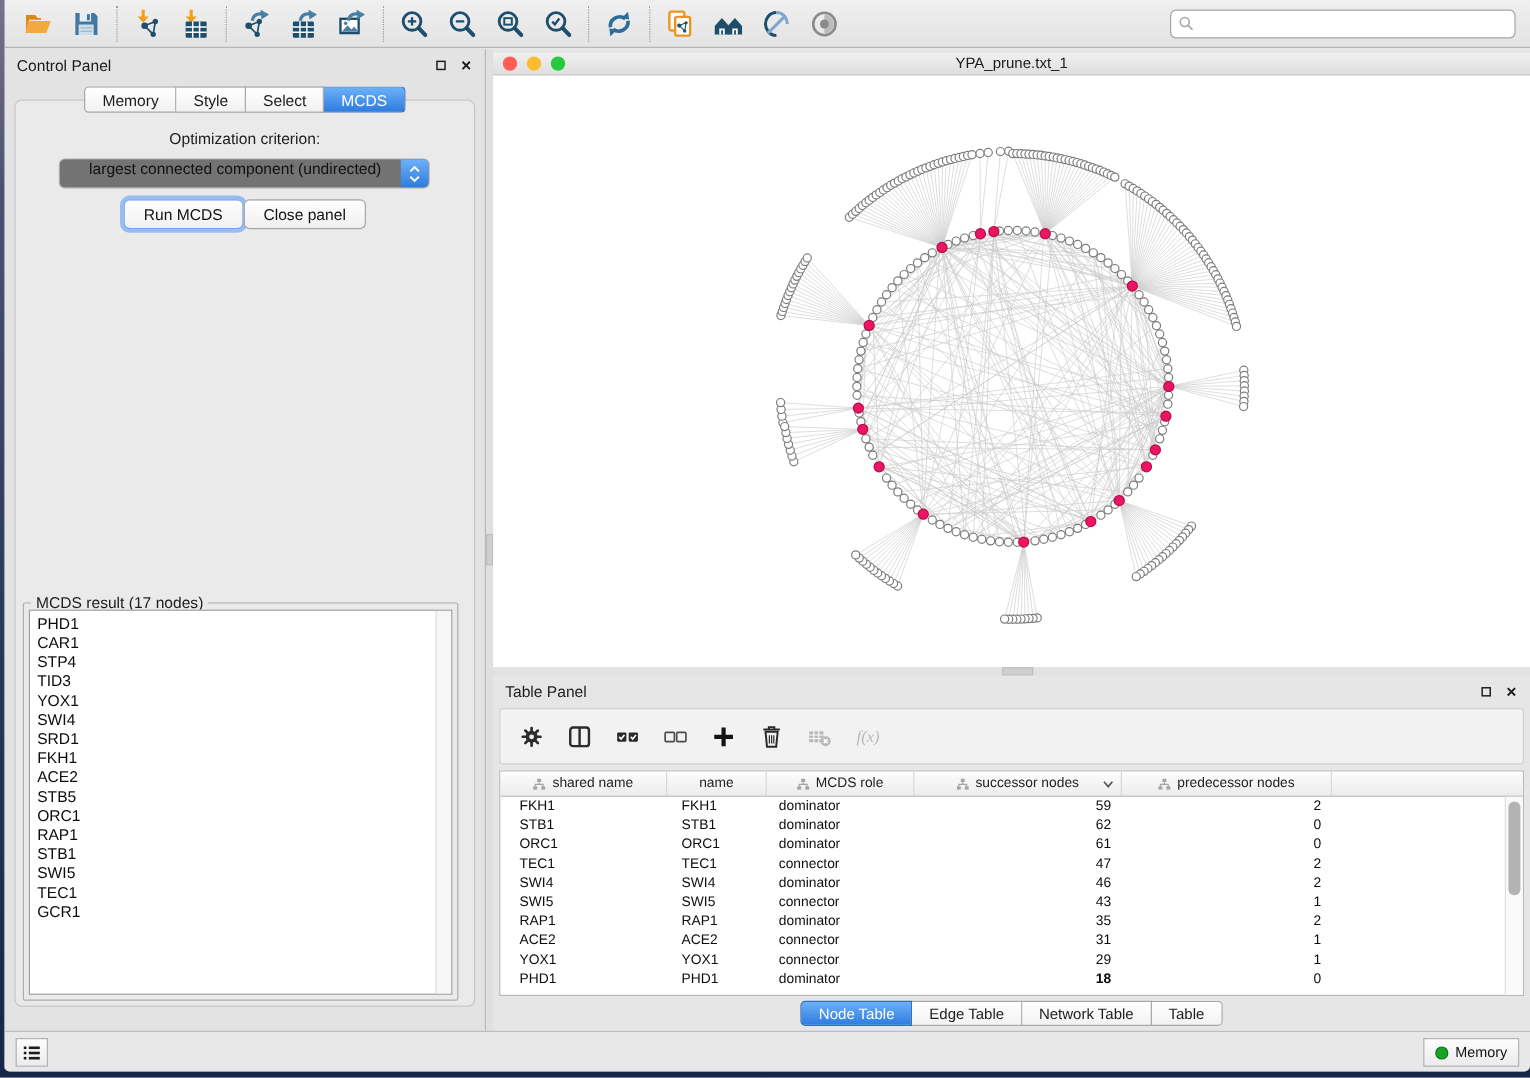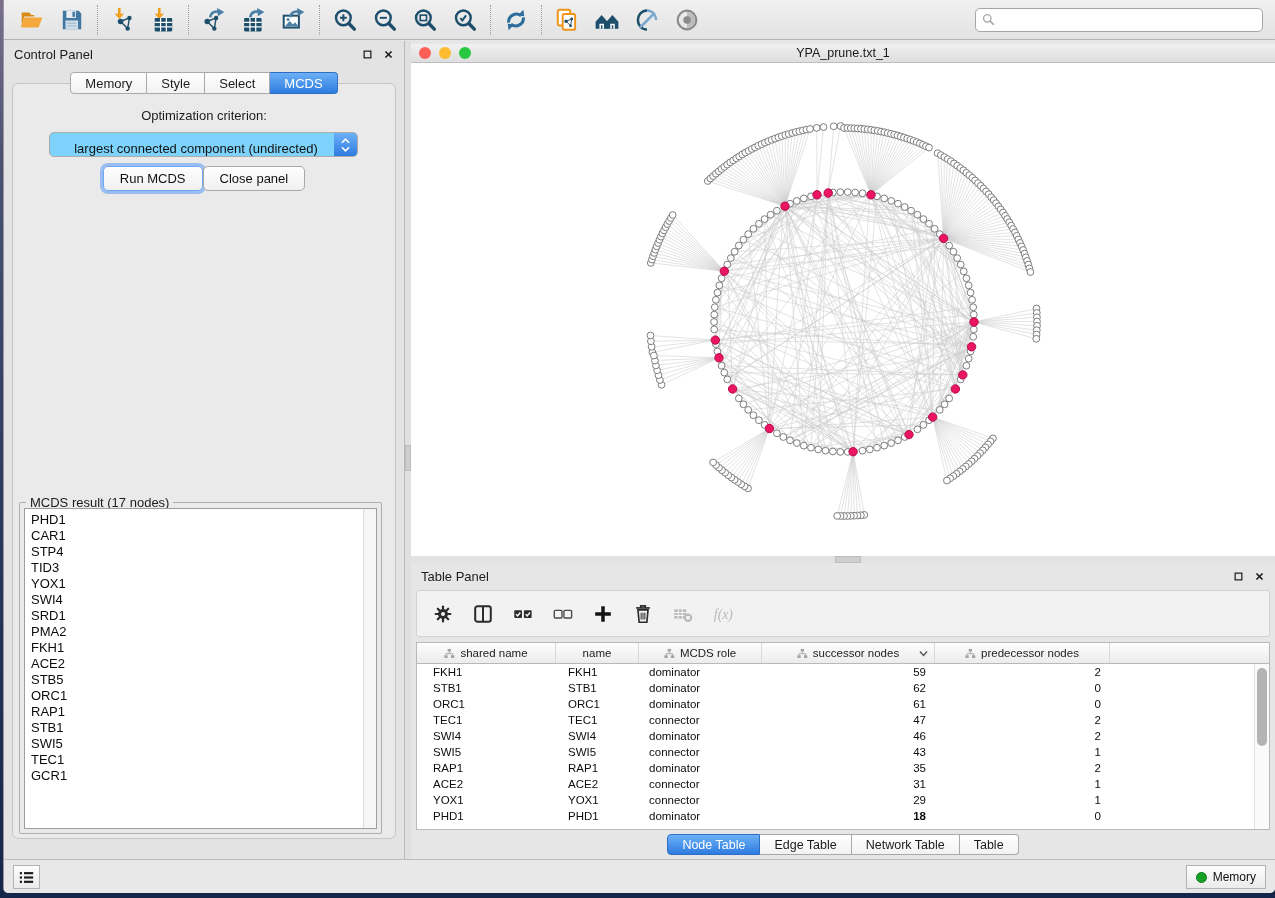--- a/index.html
+++ b/index.html
@@ -50,22 +50,22 @@
   .tab-btn:first-child { border-radius:4px 0 0 4px; border-left-width:1px; }
   .tab-btn:last-child { border-radius:0 4px 4px 0; }
   .tab-btn.active { background:linear-gradient(#6cb0f7,#2e7ce0); color:#fff; border-color:#2e6fc4; }
   .cp-inner {
     position:absolute; left:8px; right:8px; top:42px; bottom:20px;
     background:#eaeaea; border:1px solid #c6c6c6; border-radius:6px;
   }
   .opt-label { text-align:center; margin-top:24px; font-size:13px; color:#1c1c1c; }
   .dropdown {
     position:absolute; left:36px; right:37px; top:48px; height:25px;
-    background:#7dd3fc; border:1px solid #ababab; border-radius:5px;
-    display:flex; align-items:flex-end; font-size:13px; color:#111;
+    background:#737373; border:1px solid #ababab; border-radius:5px;
+    display:flex; align-items:flex-start; font-size:13px; color:#111;
   }
   .dropdown .dd-text { flex:1; text-align:center; padding-left:8px; }
   .dd-stepper {
     width:23px; align-self:stretch; border-radius:0 4px 4px 0;
     background:linear-gradient(#6cb0f7,#2e7ce0);
     display:flex; flex-direction:column; align-items:center; justify-content:center; gap:2px;
   }
   .dd-stepper svg { width:9px; height:6px; display:block; }
   .btn-row { position:absolute; left:0; right:0; top:82px; display:flex; justify-content:center; }
   .push-btn {
@@ -352,21 +352,20 @@
         <span class="result-legend">MCDS result (17 nodes)</span>
         <div class="result-list" id="result-list">
           <div class="result-scroll"></div>
         <div>PHD1</div>
             <div>CAR1</div>
             <div>STP4</div>
             <div>TID3</div>
             <div>YOX1</div>
             <div>SWI4</div>
             <div>SRD1</div>
-            <div>PMA2</div>
             <div>FKH1</div>
             <div>ACE2</div>
             <div>STB5</div>
             <div>ORC1</div>
             <div>RAP1</div>
             <div>STB1</div>
             <div>SWI5</div>
             <div>TEC1</div>
             <div>GCR1</div>
           </div>

